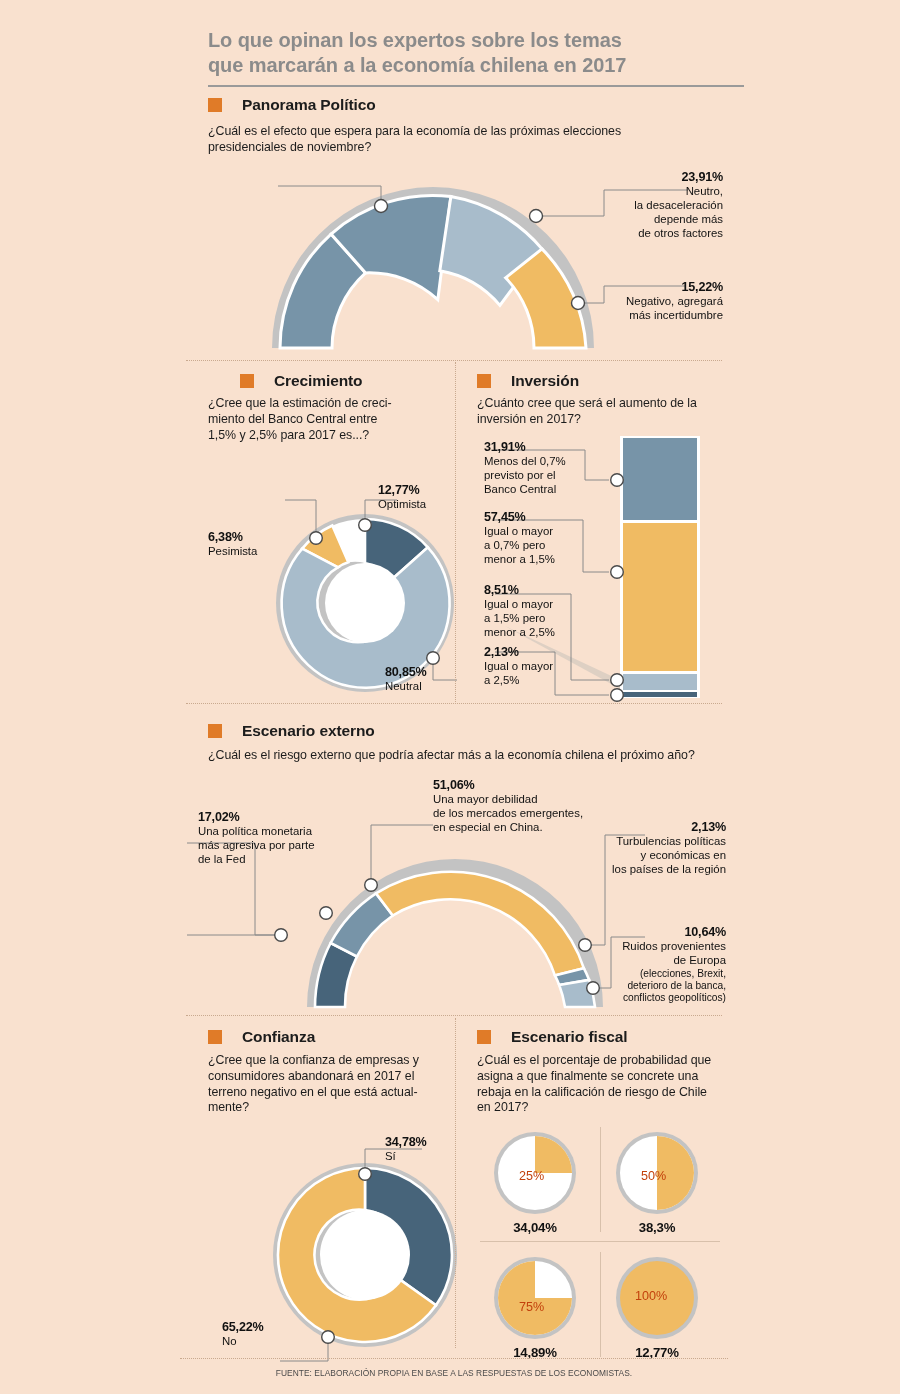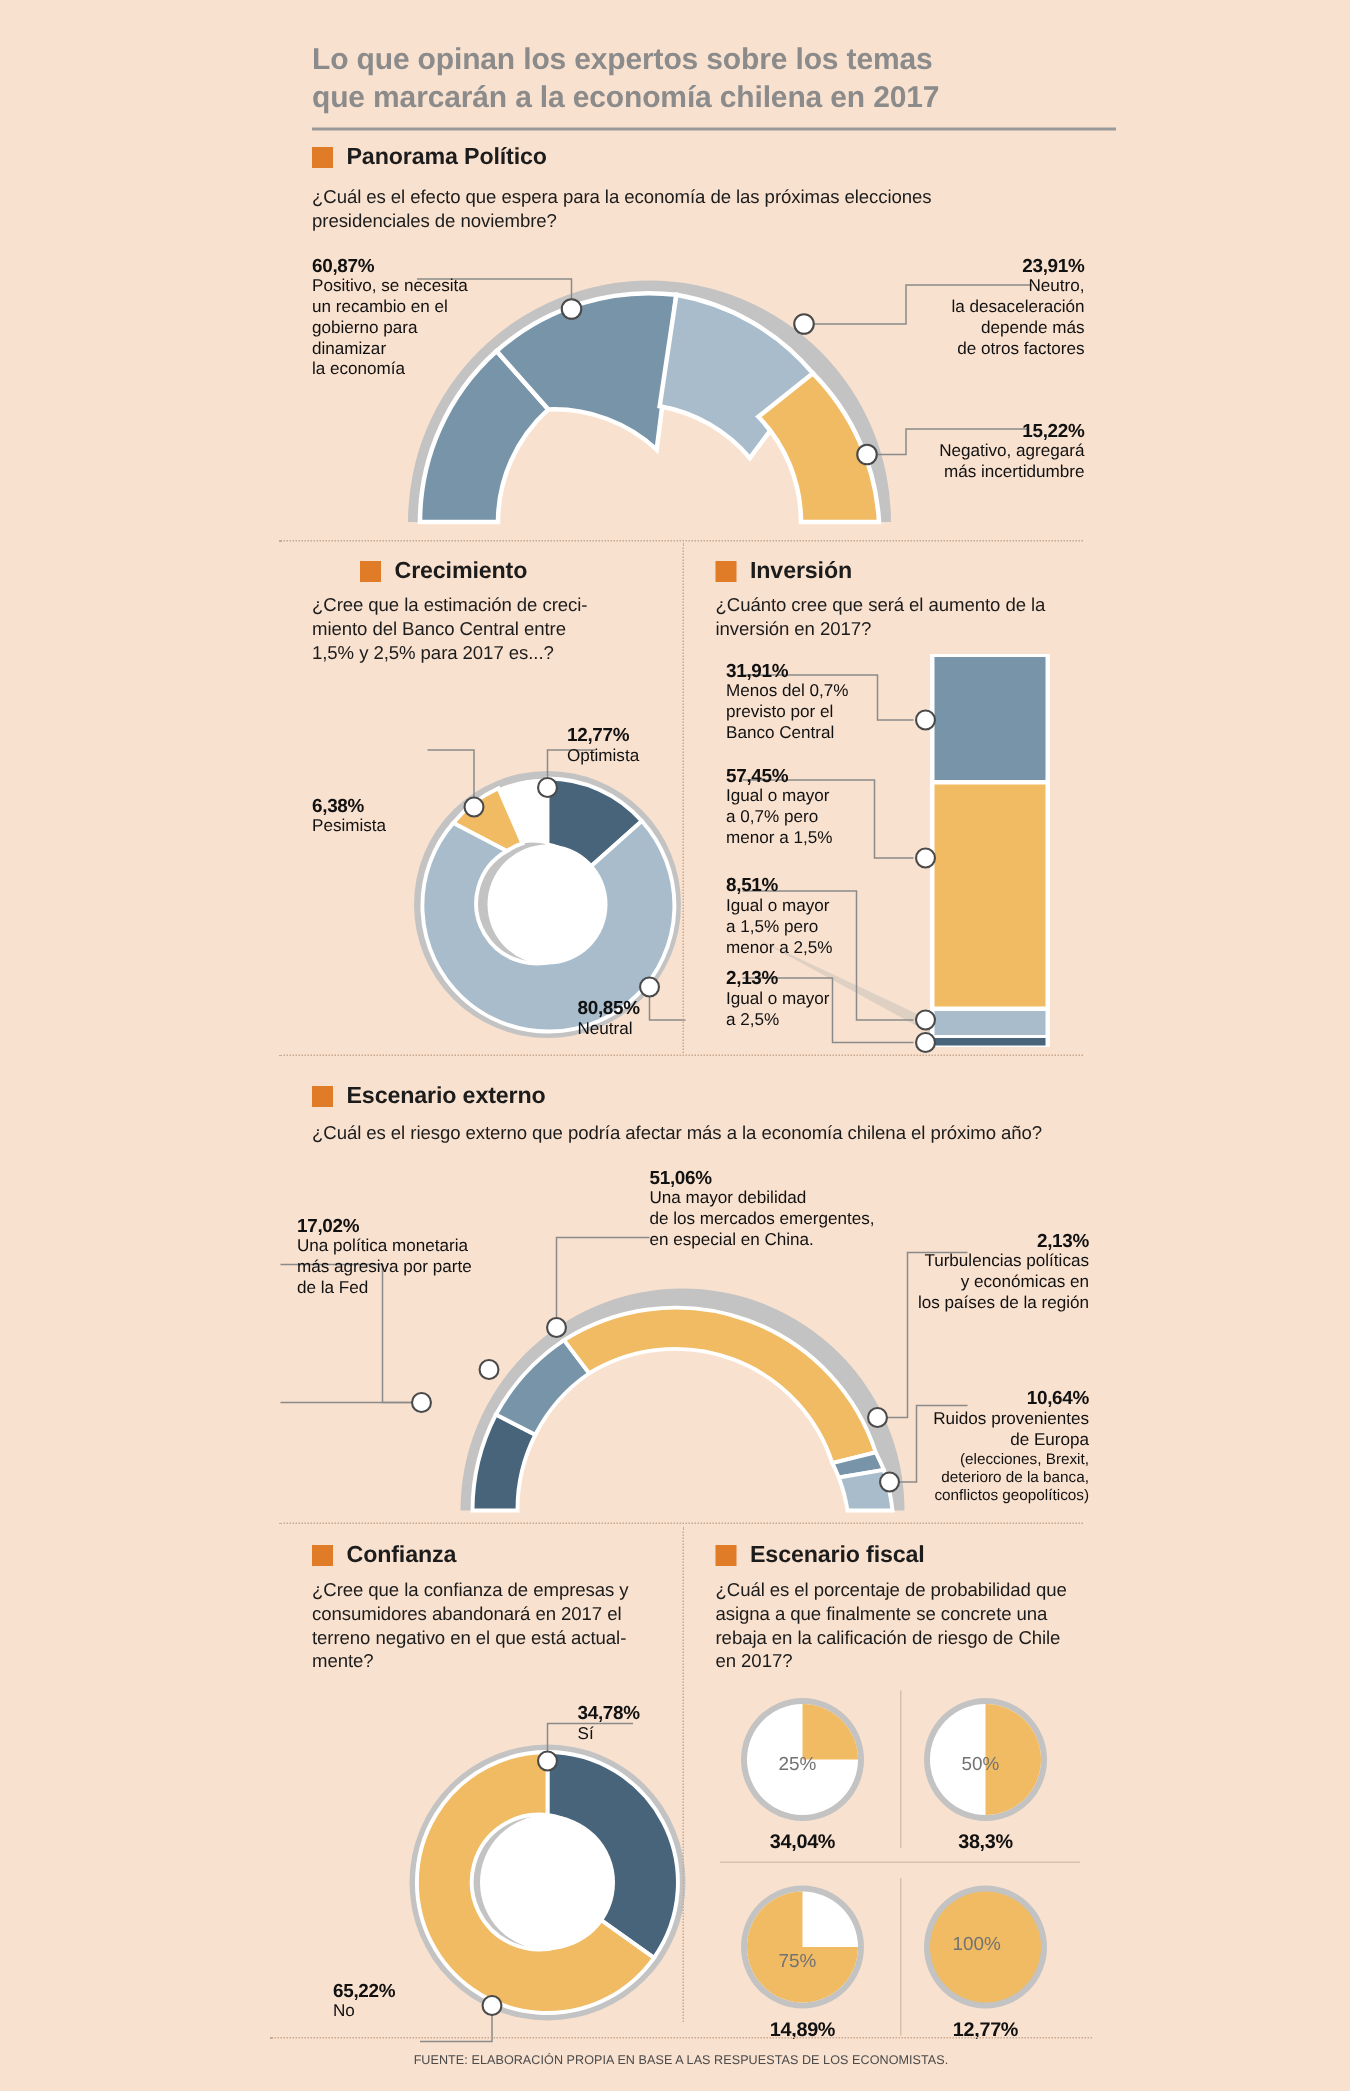--- a/index.html
+++ b/index.html
@@ -15,21 +15,21 @@
   .header { position: absolute; left: 208px; top: 28px; width: 540px; }
   .header h1 {
     font-size: 20px; font-weight: bold; color: #8b8b8b;
     line-height: 1.25; letter-spacing: -0.1px;
   }
   .header .rule {
     margin-top: 7px; height: 2px; background: #9a9a9a; width: 536px;
   }
 
   
-  .sec-title { display: flex; align-items: center; gap: 9px; }
+  .sec-title { display: flex; align-items: center; gap: 20px; }
   .sec-title .sq {
     width: 14px; height: 14px; background: #e07b28; flex: 0 0 auto;
   }
   .sec-title .txt {
     font-size: 15.5px; font-weight: bold; color: #1c1c1c; letter-spacing: -0.1px;
   }
   .question {
     font-size: 12.4px; color: #1c1c1c; line-height: 1.27; letter-spacing: -0.05px;
   }
 
@@ -49,21 +49,21 @@
   
   svg { position: absolute; overflow: visible; display: block; }
 
   
   .fiscal-cell { position: absolute; }
   .fiscal-cell .capt {
     text-align: center; font-weight: bold; font-size: 13.2px; color: #111;
     margin-top: 5px; letter-spacing: -0.2px;
   }
   .pie-pct {
-    position: absolute; font-size: 12.6px; color: #737373; text-align: center;
+    position: absolute; font-size: 12.6px; color: #c2410c; text-align: center;
   }
 
   
   .footer { position: absolute; left: 180px; top: 1358px; width: 548px; }
   .footer .dots { border-top: 1px dotted #c9a98f; height: 0; }
   .footer .src {
     margin-top: 9px; text-align: center; font-size: 8.4px; color: #4a4a4a;
     letter-spacing: 0.05px;
   }
 </style>
@@ -106,28 +106,20 @@
       <path d="M 268 38 L 336 38 L 336 12 L 420 12"></path>
       <path d="M 310 125 L 336 125 L 336 108 L 418 108"></path>
     </g>
     <g>
       <circle cx="113" cy="28" r="6.5" fill="#fff" stroke="#4a4a4a" stroke-width="1.4"></circle>
       <circle cx="268" cy="38" r="6.5" fill="#fff" stroke="#4a4a4a" stroke-width="1.4"></circle>
       <circle cx="310" cy="125" r="6.5" fill="#fff" stroke="#4a4a4a" stroke-width="1.4"></circle>
     </g>
   </svg>
 
-  <div class="lbl" style="left:208px;top:170px;width:115px;">
-    <span class="pct">60,87%</span>
-    <span style="white-space:pre-line;">Positivo, se necesita
-un recambio en el
-gobierno para
-dinamizar
-la economía</span>
-  </div>
   <div class="lbl right" style="left:578px;top:170px;width:145px;">
     <span class="pct">23,91%</span>
     <span style="white-space:pre-line;">Neutro,
 la desaceleración
 depende más
 de otros factores</span>
   </div>
   <div class="lbl right" style="left:578px;top:280px;width:145px;">
     <span class="pct">15,22%</span>
     <span style="white-space:pre-line;">Negativo, agregará

